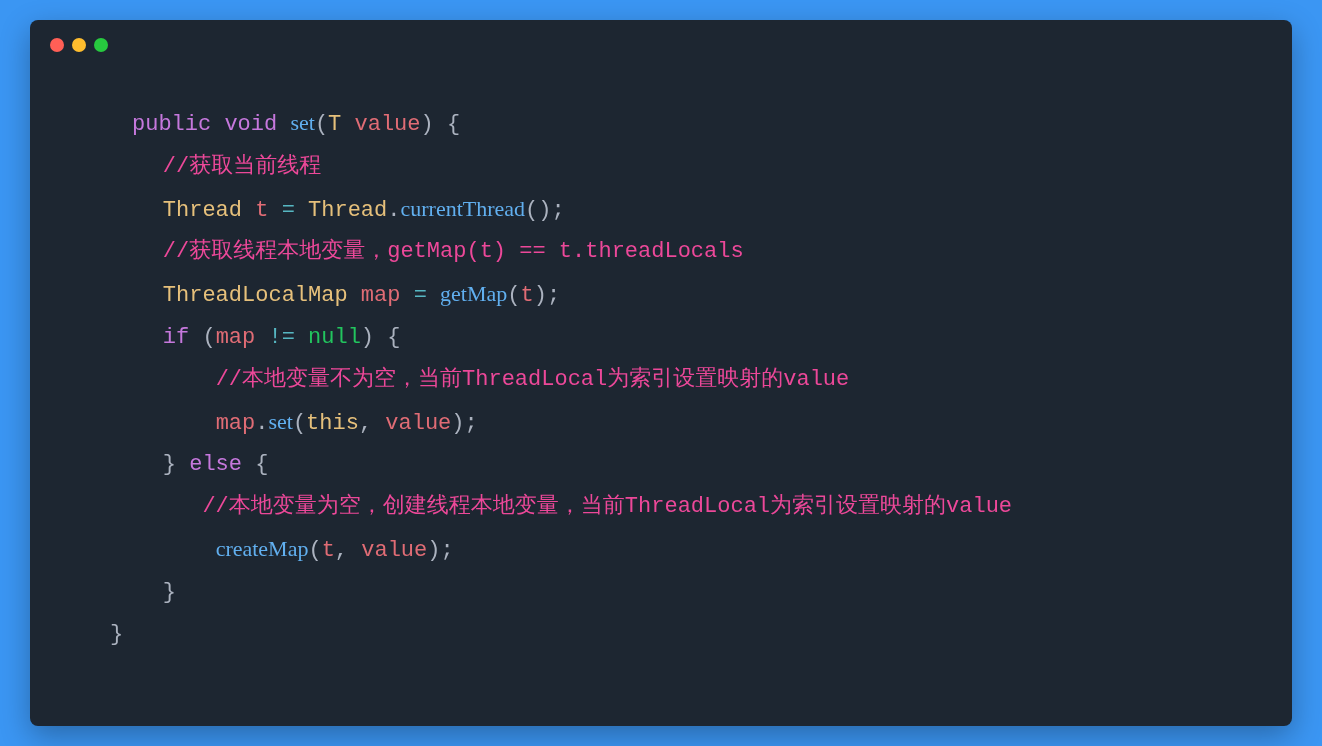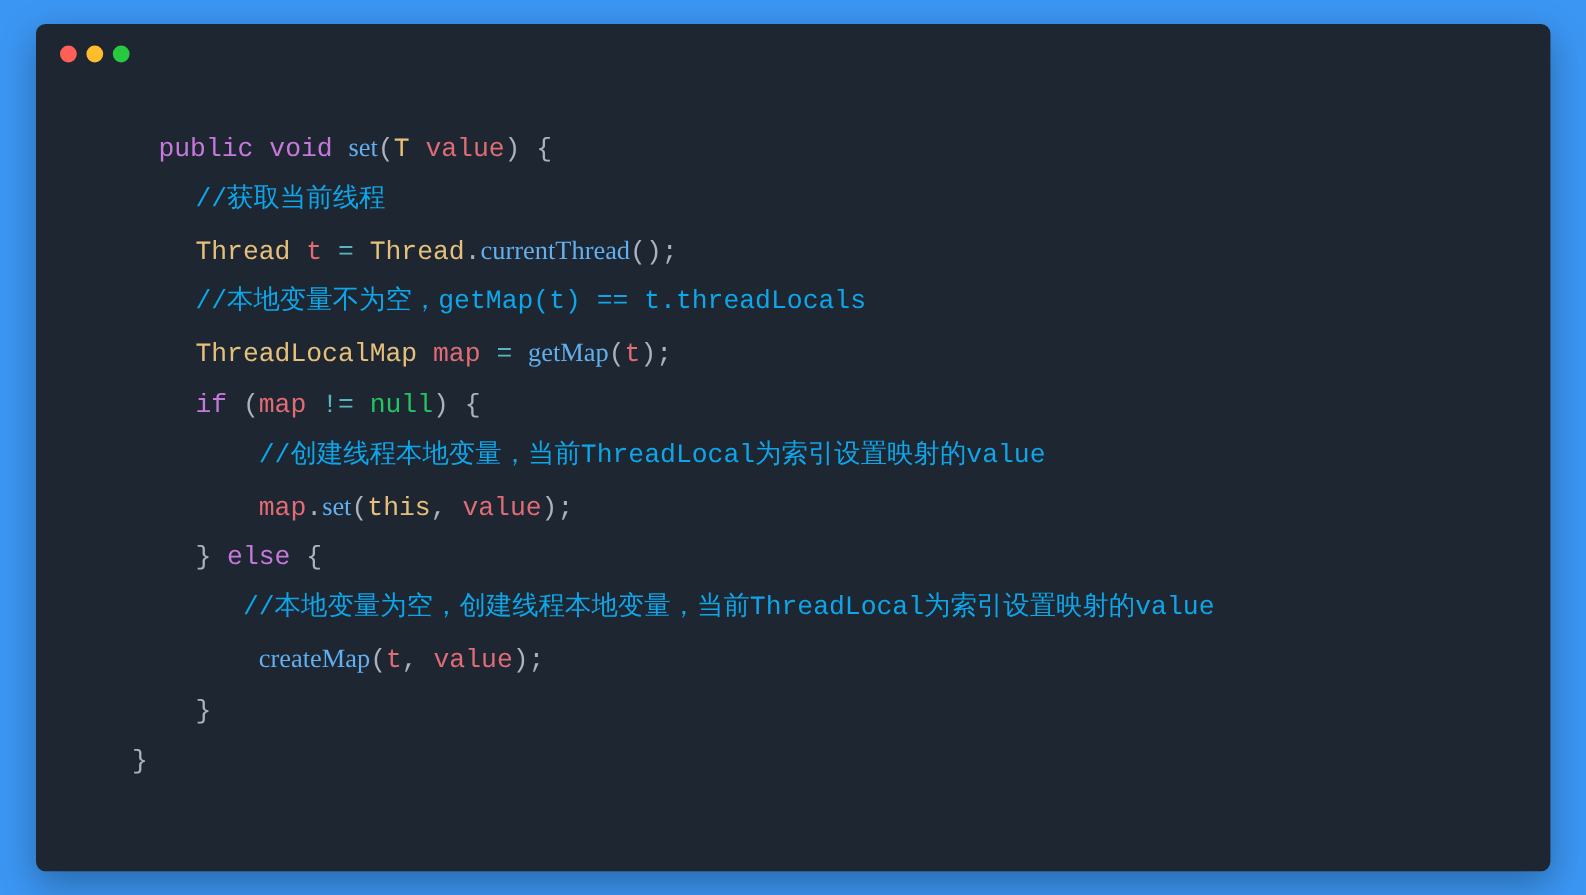--- a/index.html
+++ b/index.html
@@ -52,38 +52,38 @@
   .kw-access { color: #c678dd; margin-left: 22px; }
   .kw-type   { color: #c678dd; }
   .kw-ctrl   { color: #c678dd; }
   .kw-null   { color: #22c55e; }
   .fn-name   { color: #61afef; font-family: Liberation Serif, serif; }
   .cls-name  { color: #e6c07b; }
   .param     { color: #e06c75; }
   .varref    { color: #e06c75; }
   .punct     { color: #abb2bf; }
   .op        { color: #56b6c2; }
-  .comment   { color: #0ea5e9; }
+  .comment   { color: #ec4899; }
   .kw-this   { color: #e6c07b; text-align: right; }
 </style>
 </head>
 <body>
 
 <div class="window">
   <div class="titlebar">
     <div class="dot red"></div>
     <div class="dot yellow"></div>
     <div class="dot green"></div>
   </div>
   <div class="code-area"><span class="kw-access">public</span> <span class="kw-type">void</span> <span class="fn-name">set</span><span class="punct">(</span><span class="cls-name">T</span><span class="punct"> </span><span class="param">value</span><span class="punct">) {</span>
     <span class="comment">//获取当前线程</span>
     <span class="cls-name">Thread</span><span class="punct"> </span><span class="varref">t</span><span class="op"> = </span><span class="cls-name">Thread</span><span class="punct">.</span><span class="fn-name">currentThread</span><span class="punct">();</span>
-    <span class="comment">//本地变量不为空，getMap(t) == t.threadLocals</span>
+    <span class="comment">//获取线程本地变量，getMap(t) == t.threadLocals</span>
     <span class="cls-name">ThreadLocalMap</span><span class="punct"> </span><span class="varref">map</span><span class="op"> = </span><span class="fn-name">getMap</span><span class="punct">(</span><span class="varref">t</span><span class="punct">);</span>
     <span class="kw-ctrl">if</span><span class="punct"> </span><span class="punct">(</span><span class="varref">map</span><span class="op"> != </span><span class="kw-null">null</span><span class="punct">) {</span>
-        <span class="comment">//创建线程本地变量，当前ThreadLocal为索引设置映射的value</span>
+        <span class="comment">//本地变量不为空，当前ThreadLocal为索引设置映射的value</span>
         <span class="varref">map</span><span class="punct">.</span><span class="fn-name">set</span><span class="punct">(</span><span class="kw-this">this</span><span class="punct">, </span><span class="varref">value</span><span class="punct">);</span>
     <span class="punct">} </span><span class="kw-ctrl">else</span><span class="punct"> {</span>
        <span class="comment">//本地变量为空，创建线程本地变量，当前ThreadLocal为索引设置映射的value</span>
         <span class="fn-name">createMap</span><span class="punct">(</span><span class="varref">t</span><span class="punct">, </span><span class="varref">value</span><span class="punct">);</span>
     <span class="punct">}</span>
 <span class="punct">}</span></div>
 </div>
 
 </body></html>

